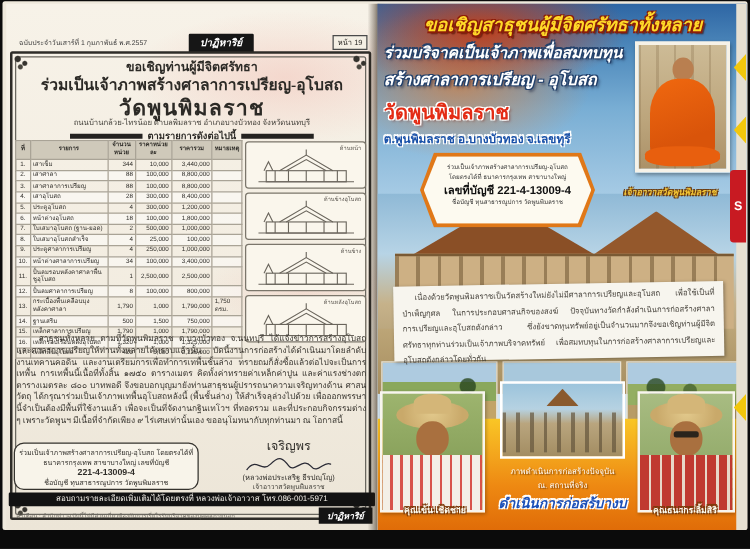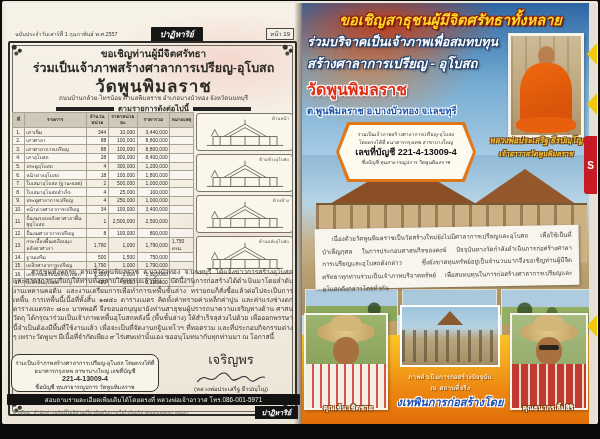--- a/index.html
+++ b/index.html
@@ -58,21 +58,21 @@
   .np-body{position:absolute;left:8px;top:264px;width:280px;margin:0;
            font-family:"Liberation Serif",serif;font-size:6.7px;line-height:9.3px;
            text-align:justify;text-indent:18px;color:#35322c;}
 
   .don-box{position:absolute;left:6px;top:351px;width:148px;height:38px;border:1.5px solid #35332e;
            border-radius:8px;background:#f8f4ea;text-align:center;padding-top:4px;box-sizing:border-box;}
   .don-box .dl{font-size:5.6px;line-height:8px;color:#2e2c28;}
   .don-box .dl-acct{font-size:7px;font-weight:bold;}
 
   .sig-area{position:absolute;left:162px;top:346px;width:128px;text-align:center;}
-  .sig-bless{font-size:13px;font-family:"Liberation Serif",serif;color:#2e2c28;}
+  .sig-bless{font-size:10px;font-family:"Liberation Serif",serif;color:#2e2c28;}
   .signature{display:block;margin:0 auto;width:92px;height:16px;}
   .sig-name{font-size:6px;line-height:7px;color:#2e2c28;}
   .sig-title{font-size:5.4px;line-height:7px;color:#3c3a34;}
 
   .contact-bar{position:absolute;left:2px;right:2px;top:391px;height:11px;background:#121212;
                color:#f2efe8;font-size:6.4px;line-height:11px;text-align:center;border-radius:1px;}
   .np-footnote{position:absolute;left:8px;top:405px;font-size:4.8px;color:#6d6a62;}
   .np-footlogo{position:absolute;right:4px;top:403px;background:#141414;color:#fff;font-style:italic;
                font-weight:bold;font-size:7px;padding:1px 7px;font-family:"Liberation Serif",serif;}
 
@@ -482,21 +482,20 @@
     <div class="fl-sub fl-sub1">ร่วมบริจาคเป็นเจ้าภาพเพื่อสมทบทุน</div>
     <div class="fl-sub fl-sub2">สร้างศาลาการเปรียญ - อุโบสถ</div>
     <div class="fl-temple">วัดพูนพิมลราช</div>
     <div class="fl-addr">ต.พูนพิมลราช อ.บางบัวทอง จ.เลขทุรี</div>
 
     <div class="monk-photo">
       <div class="monk-head"></div>
       <div class="monk-robe"></div>
       <div class="monk-lap"></div>
     </div>
-    <div class="gold-cap gold1">หลวงพ่อประเสริฐ ธีรปญฺโญ</div>
     <div class="gold-cap gold2">เจ้าอาวาสวัดพูนพิมลราช</div>
 
     <div class="plaque">
       <div class="plaque-inner">
         <div class="pl">ร่วมเป็นเจ้าภาพสร้างศาลาการเปรียญ-อุโบสถ</div>
         <div class="pl">โดยตรงได้ที่ ธนาคารกรุงเทพ สาขาบางใหญ่</div>
         <div class="pl pl-acct">เลขที่บัญชี 221-4-13009-4</div>
         <div class="pl">ชื่อบัญชี ทุนสาธารณูปการ วัดพูนพิมลราช</div>
       </div>
     </div>
@@ -528,21 +527,21 @@
     <div class="center-photo"></div>
     <div class="portrait pt-right">
       <div class="hat"></div>
       <div class="face"></div>
       <div class="shades"></div>
       <div class="shirt-plaid"></div>
     </div>
 
     <div class="bn-cap bn-cap1">ภาพดำเนินการก่อสร้างปัจจุบัน</div>
     <div class="bn-cap bn-cap2">ณ. สถานที่จริง</div>
-    <div class="bn-built">งเทพินการก่อสร้างโดย</div>
+    <div class="bn-built">ดำเนินการก่อสร้บางบ</div>
     <div class="bn-name bn-name-left">คุณเข้น เชิดชาย</div>
     <div class="bn-name bn-name-right">คุณธนากร ลิ้มสิริ</div>
 
     <div class="edge-strip"></div>
     <div class="edge-tri tri1"></div>
     <div class="edge-tri tri2"></div>
     <div class="edge-tri tri3"></div>
     <div class="edge-tab">S</div>
   </div>
 

